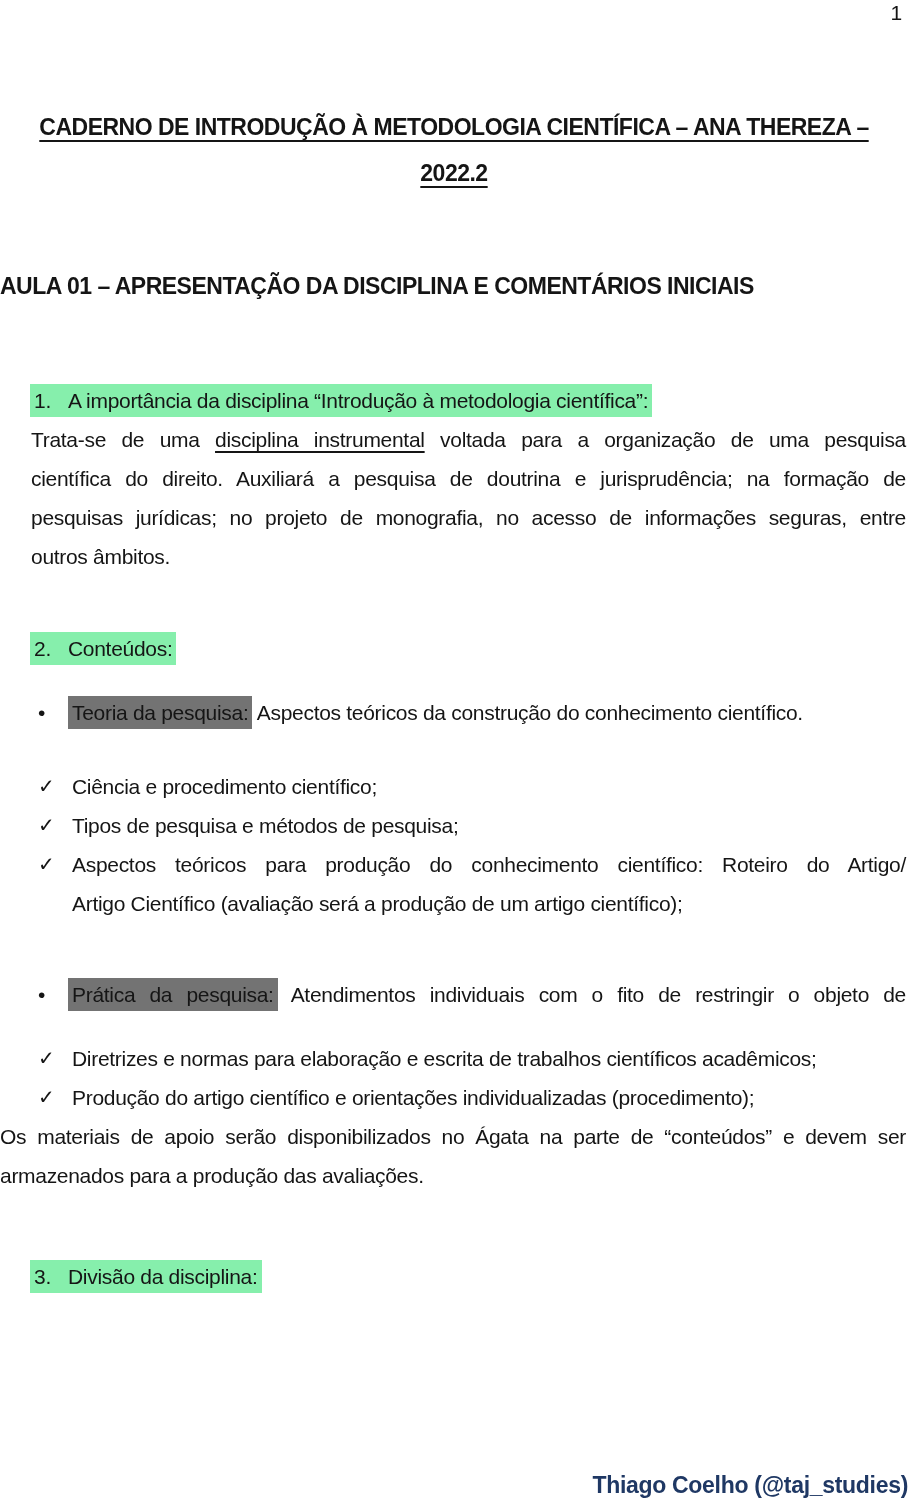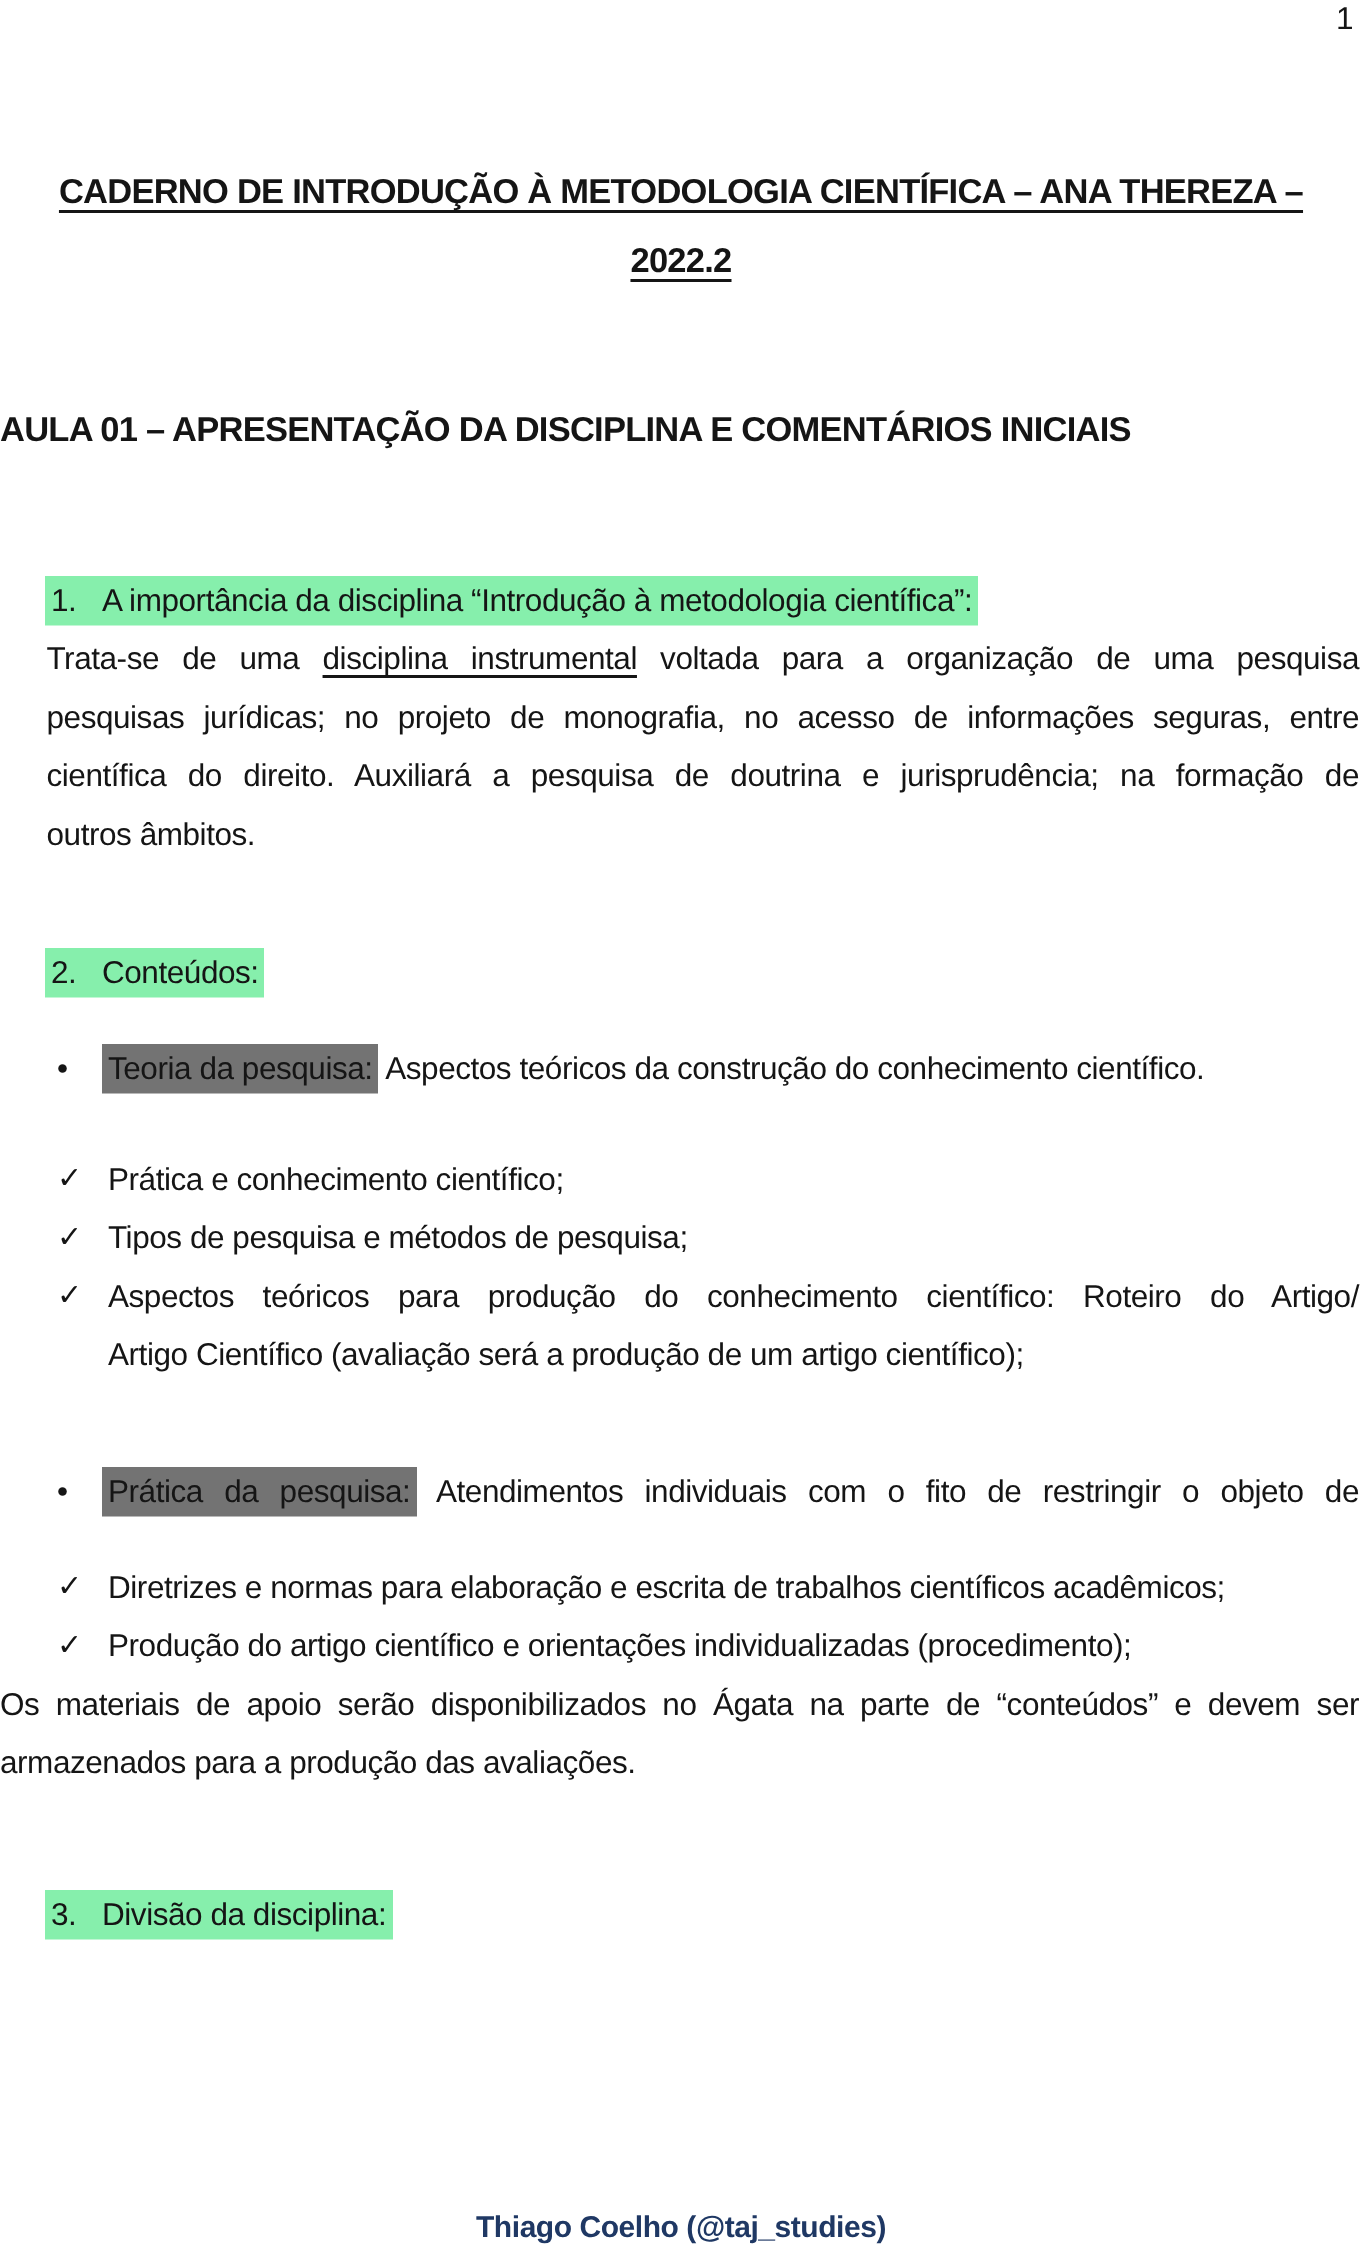--- a/index.html
+++ b/index.html
@@ -76,23 +76,23 @@
     left: 38px;
     top: 0;
     width: 30px;
   }
   .li .marker.check { font-size: 20px; }
   .doc-footer {
     position: absolute;
     top: 1470px;
     left: 0;
     width: 100%;
-    text-align: center;
+    text-align: right;
     font-weight: bold;
-    font-size: 20px;
+    font-size: 23px;
     color: #1f3864;
     line-height: 30px;
   }
 </style>
 </head>
 <body>
 
 <div class="page">
 
   <div class="page-number">1</div>
@@ -103,38 +103,38 @@
   </h1>
 
   <h2 class="section-heading">AULA 01 – APRESENTAÇÃO DA DISCIPLINA E COMENTÁRIOS INICIAIS</h2>
 
   <div class="num-item mt-item1">
     <span class="hl hl-y"><span class="num">1.</span><span>A importância da disciplina “Introdução à metodologia científica”:</span></span>
   </div>
 
   <p class="para mt-para1">
     <span class="jline" style="display:block"><span>Trata-se de uma </span><span class="u">disciplina instrumental</span><span> voltada para a organização de uma pesquisa</span></span>
+    <span class="jline" style="display:block">científica do direito. Auxiliará a pesquisa de doutrina e jurisprudência; na formação de</span>
     <span class="jline" style="display:block">pesquisas jurídicas; no projeto de monografia, no acesso de informações seguras, entre</span>
-    <span class="jline" style="display:block">científica do direito. Auxiliará a pesquisa de doutrina e jurisprudência; na formação de</span>
     <span style="display:block">outros âmbitos.</span>
   </p>
 
   <div class="num-item mt-item2">
     <span class="hl hl-y"><span class="num">2.</span><span>Conteúdos:</span></span>
   </div>
 
   <div class="li mt-bullet1">
     <span class="marker">•</span>
     <span class="hl hl-c">Teoria da pesquisa:</span><span> Aspectos teóricos da construção do conhecimento científico.</span>
   </div>
 
   <div class="mt-checks1">
     <div class="li">
       <span class="marker check">✓</span>
-      <span>Prática e conhecimento científico;</span>
+      <span>Ciência e procedimento científico;</span>
     </div>
     <div class="li">
       <span class="marker check">✓</span>
       <span>Tipos de pesquisa e métodos de pesquisa;</span>
     </div>
     <div class="li">
       <span class="marker check">✓</span>
       <span class="jline" style="display:block">Aspectos teóricos para produção do conhecimento científico: Roteiro do Artigo/</span>
       <span style="display:block">Artigo Científico (avaliação será a produção de um artigo científico);</span>
     </div>

